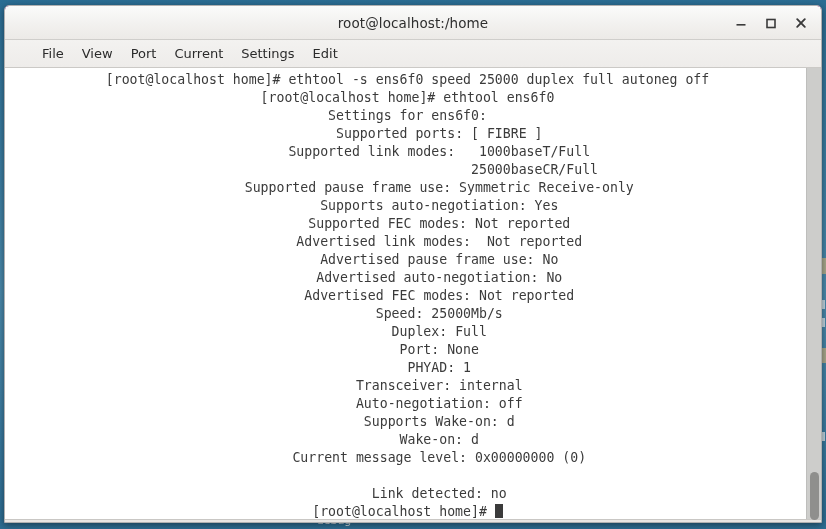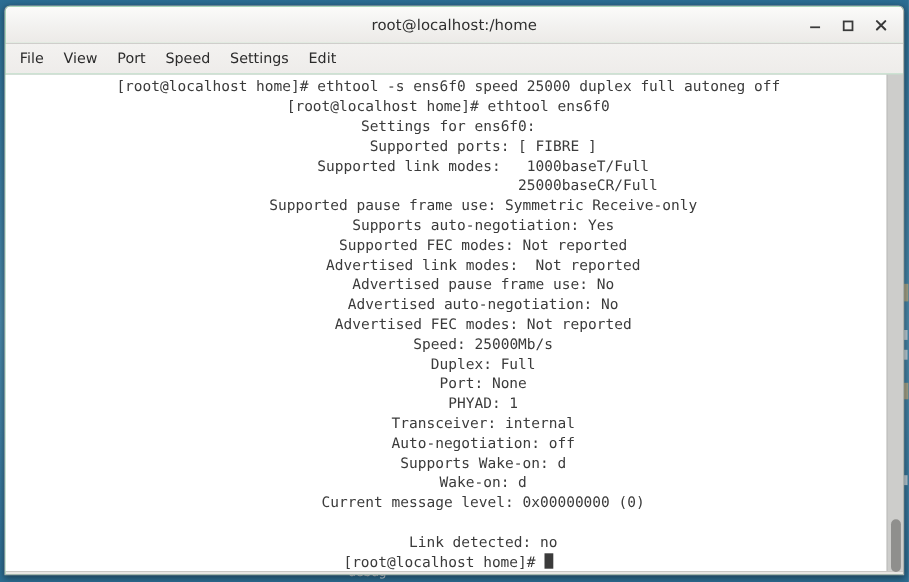--- a/index.html
+++ b/index.html
@@ -59,21 +59,21 @@
     white-space: nowrap;
   }
 
   
   #window {
     position: absolute;
     left: 4px;
     top: 5px;
     width: 818px;
     height: 518px;
-    background: #86efac;
+    background: #701a75;
     border: 1px solid #b0b0b0;
     border-radius: 5px 5px 0 0;
     box-shadow: 0 2px 7px rgba(0,0,0,.45);
     box-sizing: border-box;
     display: flex;
     flex-direction: column;
     overflow: hidden;
   }
 
   
@@ -118,21 +118,21 @@
   .tbtn svg { display: block; }
 
   
   #menubar {
     height: 28px;
     flex: 0 0 28px;
     background: linear-gradient(180deg, #f3f2f0 0%, #eeecea 100%);
     border-bottom: 1px solid #cbc9c6;
     display: flex;
     align-items: center;
-    padding-left: 4px;
+    padding-left: 28px;
     box-sizing: border-box;
   }
   .menu-item {
     font-family: "DejaVu Sans", sans-serif;
     font-size: 13px;
     color: #2b2b2b;
     padding: 3px 9px;
     border-radius: 2px;
     cursor: default;
     user-select: none;
@@ -233,21 +233,21 @@
           <path d="M2.2 2.2 L9.8 9.8 M9.8 2.2 L2.2 9.8" stroke="#3a3a3a" stroke-width="1.9" stroke-linecap="round"></path>
         </svg>
       </div>
     </div>
   </div>
 
   <div id="menubar">
     <div class="menu-item">File</div>
     <div class="menu-item">View</div>
     <div class="menu-item">Port</div>
-    <div class="menu-item">Speed</div>
+    <div class="menu-item">Current</div>
     <div class="menu-item">Settings</div>
     <div class="menu-item">Edit</div>
   </div>
 
   <div id="terminal-area">
     <div id="terminal-screen">
       <div id="terminal-text"><div class="tline">[root@localhost home]# ethtool -s ens6f0 speed 25000 duplex full autoneg off</div><div class="tline">[root@localhost home]# ethtool ens6f0</div><div class="tline">Settings for ens6f0:</div><div class="tline">        Supported ports: [ FIBRE ]</div><div class="tline">        Supported link modes:   1000baseT/Full</div><div class="tline">                                25000baseCR/Full</div><div class="tline">        Supported pause frame use: Symmetric Receive-only</div><div class="tline">        Supports auto-negotiation: Yes</div><div class="tline">        Supported FEC modes: Not reported</div><div class="tline">        Advertised link modes:  Not reported</div><div class="tline">        Advertised pause frame use: No</div><div class="tline">        Advertised auto-negotiation: No</div><div class="tline">        Advertised FEC modes: Not reported</div><div class="tline">        Speed: 25000Mb/s</div><div class="tline">        Duplex: Full</div><div class="tline">        Port: None</div><div class="tline">        PHYAD: 1</div><div class="tline">        Transceiver: internal</div><div class="tline">        Auto-negotiation: off</div><div class="tline">        Supports Wake-on: d</div><div class="tline">        Wake-on: d</div><div class="tline">        Current message level: 0x00000000 (0)</div><div class="tline">&nbsp;</div><div class="tline">        Link detected: no</div><div class="tline"><span>[root@localhost home]# </span><span class="cursor"></span></div></div>
     </div>
     <div id="scrollbar">
       <div id="scroll-thumb"></div>

